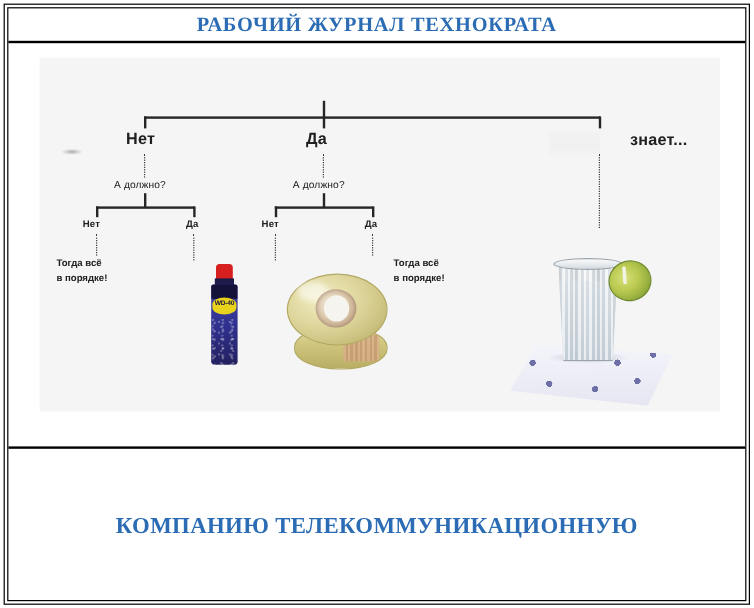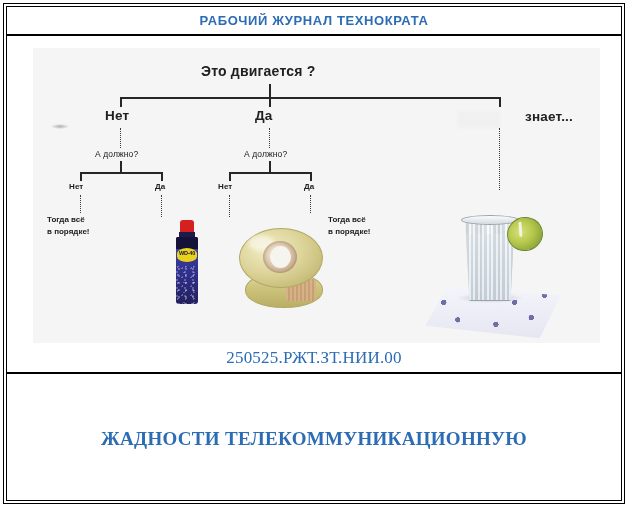--- a/index.html
+++ b/index.html
@@ -46,23 +46,23 @@
     position: absolute;
     left: 7px; top: 7px;
     width: 614px;
     height: 27px;
     display: flex;
     align-items: center;
     justify-content: center;
     box-sizing: border-box;
   }
   .header-title {
-    font-family: Liberation Sans, sans-serif;
-    font-weight: bold;
-    font-size: 13px;
+    font-family: Liberation Serif, serif;
+    font-weight: bold;
+    font-size: 17px;
     letter-spacing: 0.6px;
     color: #2b6cb4;
     white-space: nowrap;
   }
   .rule {
     position: absolute;
     background: #000000;
     height: 2px;
   }
   .rule-under-header { left: 7px; top: 34px; width: 614px; }
@@ -359,21 +359,20 @@
   <div class="frame-outer"></div>
   <div class="frame-inner"></div>
 
   <div class="header-band">
     <div class="header-title">РАБОЧИЙ ЖУРНАЛ ТЕХНОКРАТА</div>
   </div>
   <div class="rule rule-under-header"></div>
 
   <div class="photo-panel">
 
-    <div class="chart-text q-root">Это двигается ?</div>
 
     <div class="ln ln-v" style="left:236px; top:36px; height:14px;"></div>
 
     <div class="ln ln-h" style="left:87px; top:49px; width:380px;"></div>
 
     <div class="ln ln-v" style="left:87px; top:49px; height:10px;"></div>
     <div class="ln ln-v" style="left:236px; top:49px; height:10px;"></div>
     <div class="ln ln-v" style="left:466px; top:49px; height:10px;"></div>
 
     <div class="chart-text lbl-l1" style="left:72px; top:60px;">Нет</div>
@@ -441,22 +440,19 @@
         <div class="glass-flutes"></div>
       </div>
       <div class="glass-rim"></div>
       <div class="pickle">
         <div class="pickle-slit"></div>
       </div>
     </div>
 
   </div>
 
-  <div class="code-band">
-    <div class="code-text">250525.РЖТ.ЗТ.НИИ.00</div>
+  <div class="rule rule-under-photo"></div>
+
+  <div class="subtitle-band">
+    <div class="subtitle-line">КОМПАНИЮ ТЕЛЕКОММУНИКАЦИОННУЮ</div>
   </div>
-  <div class="rule rule-under-photo"></div>
-
-  <div class="subtitle-band">
-    <div class="subtitle-line">ЖАДНОСТИ ТЕЛЕКОММУНИКАЦИОННУЮ</div>
-  </div>
 
 </div>
 
 </body></html>

